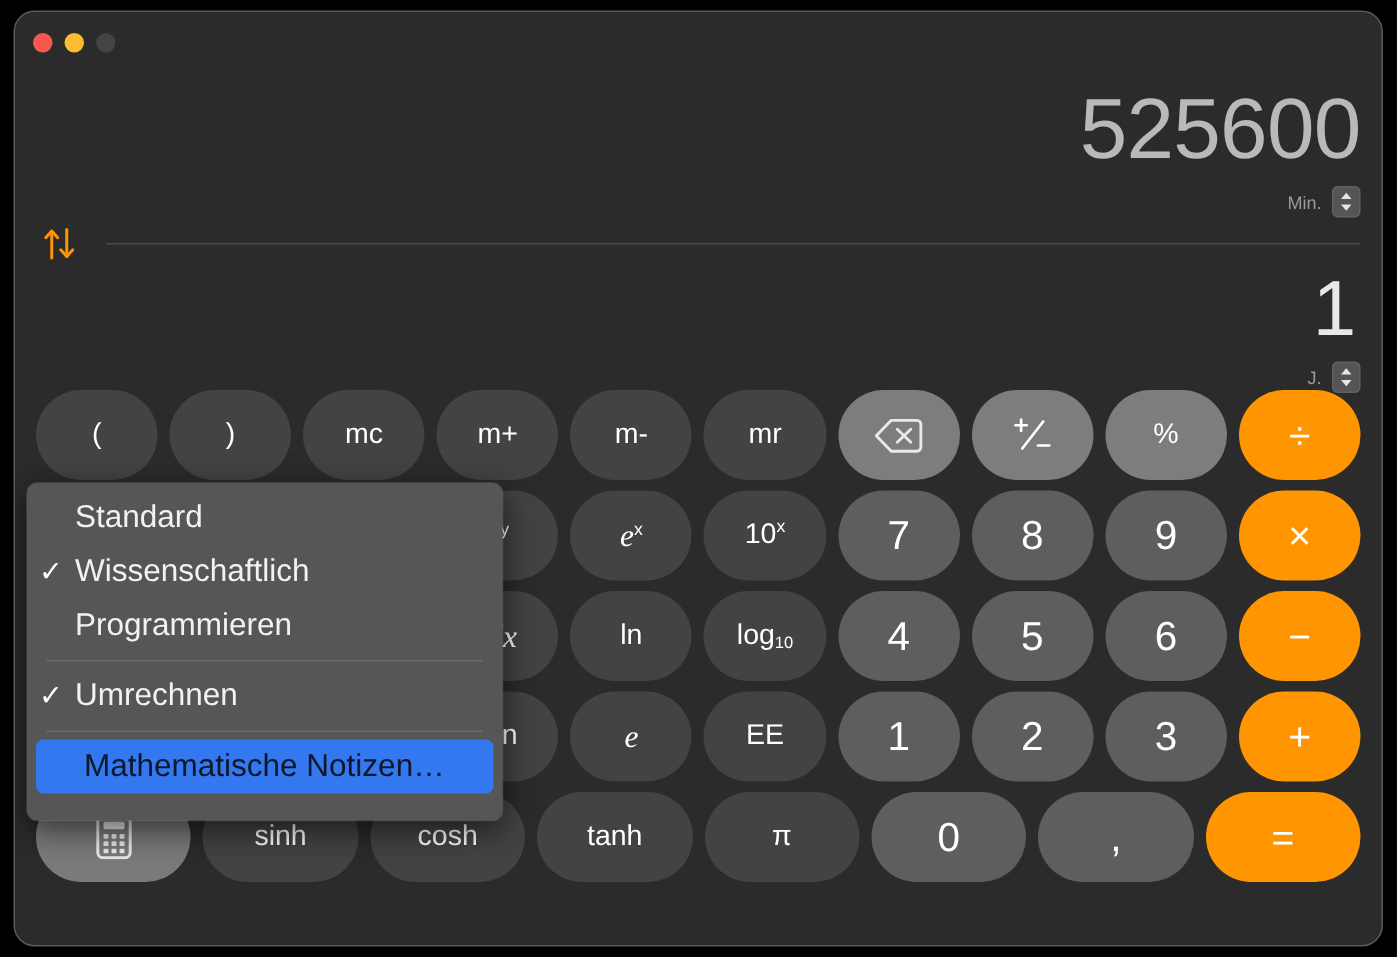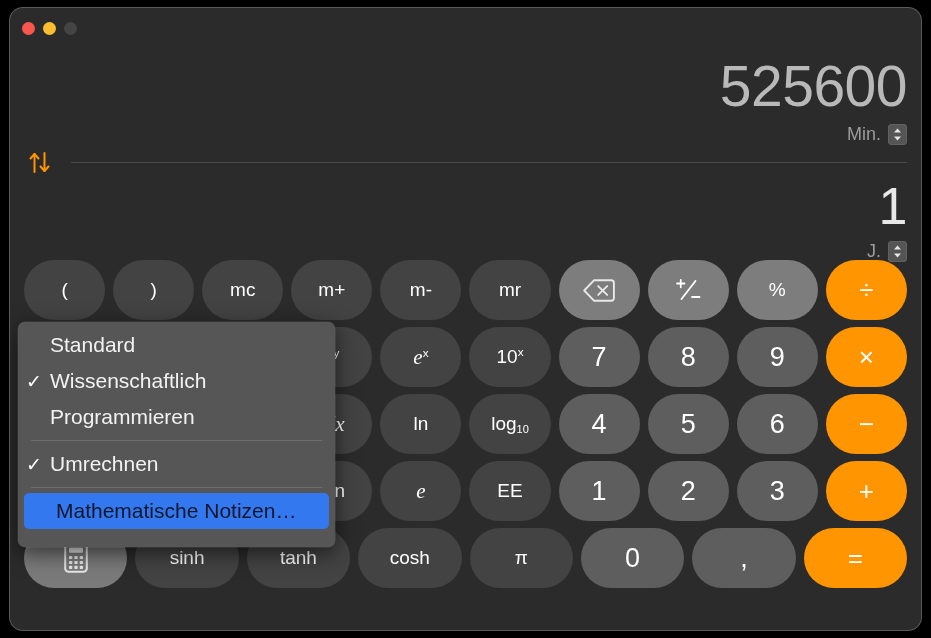--- a/index.html
+++ b/index.html
@@ -46,41 +46,41 @@
   #display {
     position: absolute;
     left: 0; top: 0;
     width: 911px;
     height: 248px;
   }
 
   .disp-row {
     position: absolute;
     right: 14px;
-    text-align: right;
+    text-align: center;
   }
   .disp-value {
     color: #b9b9b9;
     font-weight: 300;
     letter-spacing: -0.5px;
     line-height: 1;
   }
   .top-value { font-size: 57px; }
   .bot-value { font-size: 52px; color: #e8e8e8; }
 
   .disp-unit-line {
     display: flex;
     align-items: center;
     justify-content: flex-end;
     gap: 7px;
     margin-top: 9px;
   }
   .disp-unit {
     color: #9b9b9b;
-    font-size: 18px;
+    font-size: 12px;
   }
 
   .stepper {
     width: 19px;
     height: 21px;
     border-radius: 4px;
     background: #555555;
     box-shadow: inset 0 0 0 1px #616161;
     display: flex;
     flex-direction: column;
@@ -414,24 +414,24 @@
         <rect x="5" y="22.8" width="3.3" height="3.1" rx="0.7"></rect>
         <rect x="10.35" y="22.8" width="3.3" height="3.1" rx="0.7"></rect>
         <rect x="15.7" y="22.8" width="3.3" height="3.1" rx="0.7"></rect>
       </g>
     </svg>
         </button>
         <button class="key fn">
           <span>sinh</span>
         </button>
         <button class="key fn">
+          <span>cosh</span>
+        </button>
+        <button class="key fn">
           <span>tanh</span>
-        </button>
-        <button class="key fn">
-          <span>cosh</span>
         </button>
         <button class="key fn">
           <span>π</span>
         </button>
         <button class="key num">
           <span>0</span>
         </button>
         <button class="key num">
           <span>,</span>
         </button>

